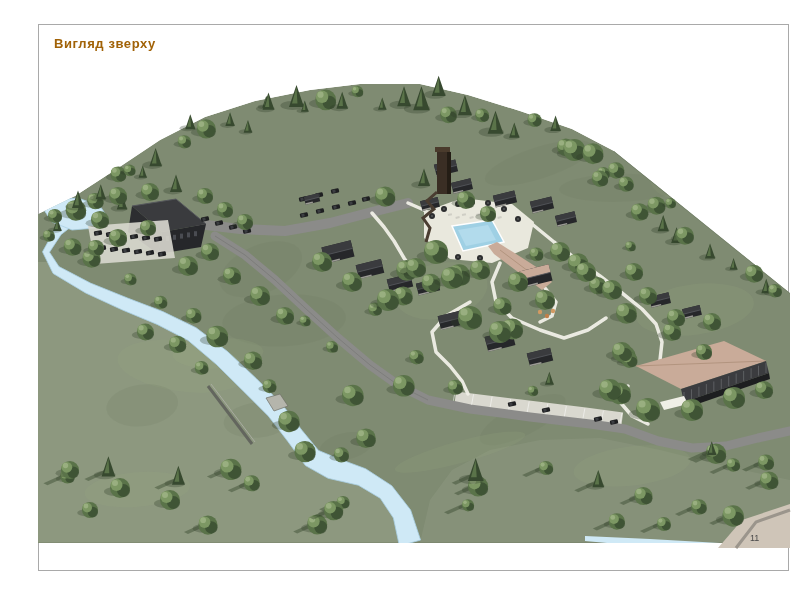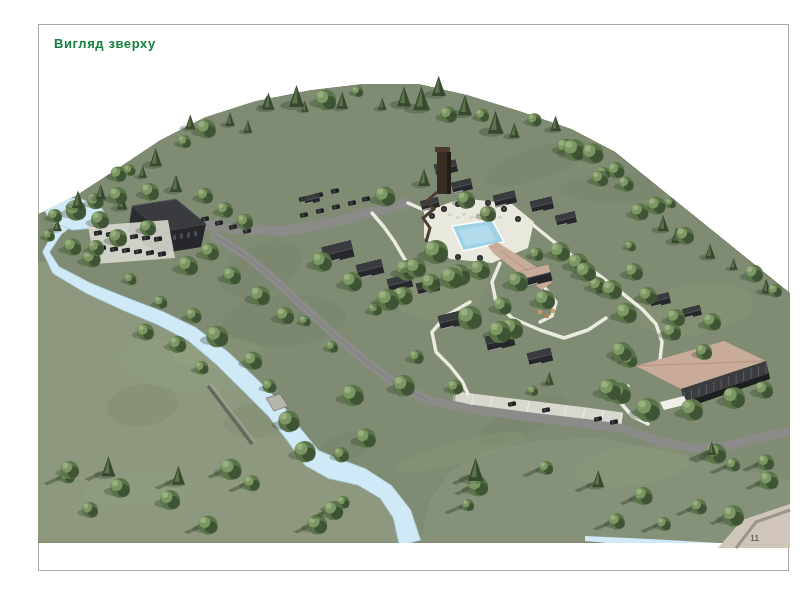--- a/index.html
+++ b/index.html
@@ -1,21 +1,21 @@
 <!DOCTYPE html>
 <html><head>
 <meta charset="utf-8">
 <style>
   html,body{margin:0;padding:0;background:#fff;}
   .stage{position:relative;width:800px;height:600px;background:#fff;overflow:hidden;
          font-family:"Liberation Sans", sans-serif;}
   .frame{position:absolute;left:38px;top:24px;width:751px;height:547px;
          border:1px solid #a9a9a9;background:#fff;box-sizing:border-box;}
   .title{position:absolute;left:54px;top:36px;font-size:13px;font-weight:bold;
-         letter-spacing:.6px;color:#15803d;z-index:5;}
+         letter-spacing:.6px;color:#a16207;z-index:5;}
   .pagenum{position:absolute;left:750px;top:533px;font-size:9px;color:#4a4a4a;z-index:5;}
   svg{position:absolute;left:0;top:0;}
 </style>
 </head>
 <body>
 
 <div class="stage">
   <div class="frame"></div>
   <div class="title">Вигляд зверху</div>
   <svg id="art" width="800" height="600" viewBox="0 0 800 600">

